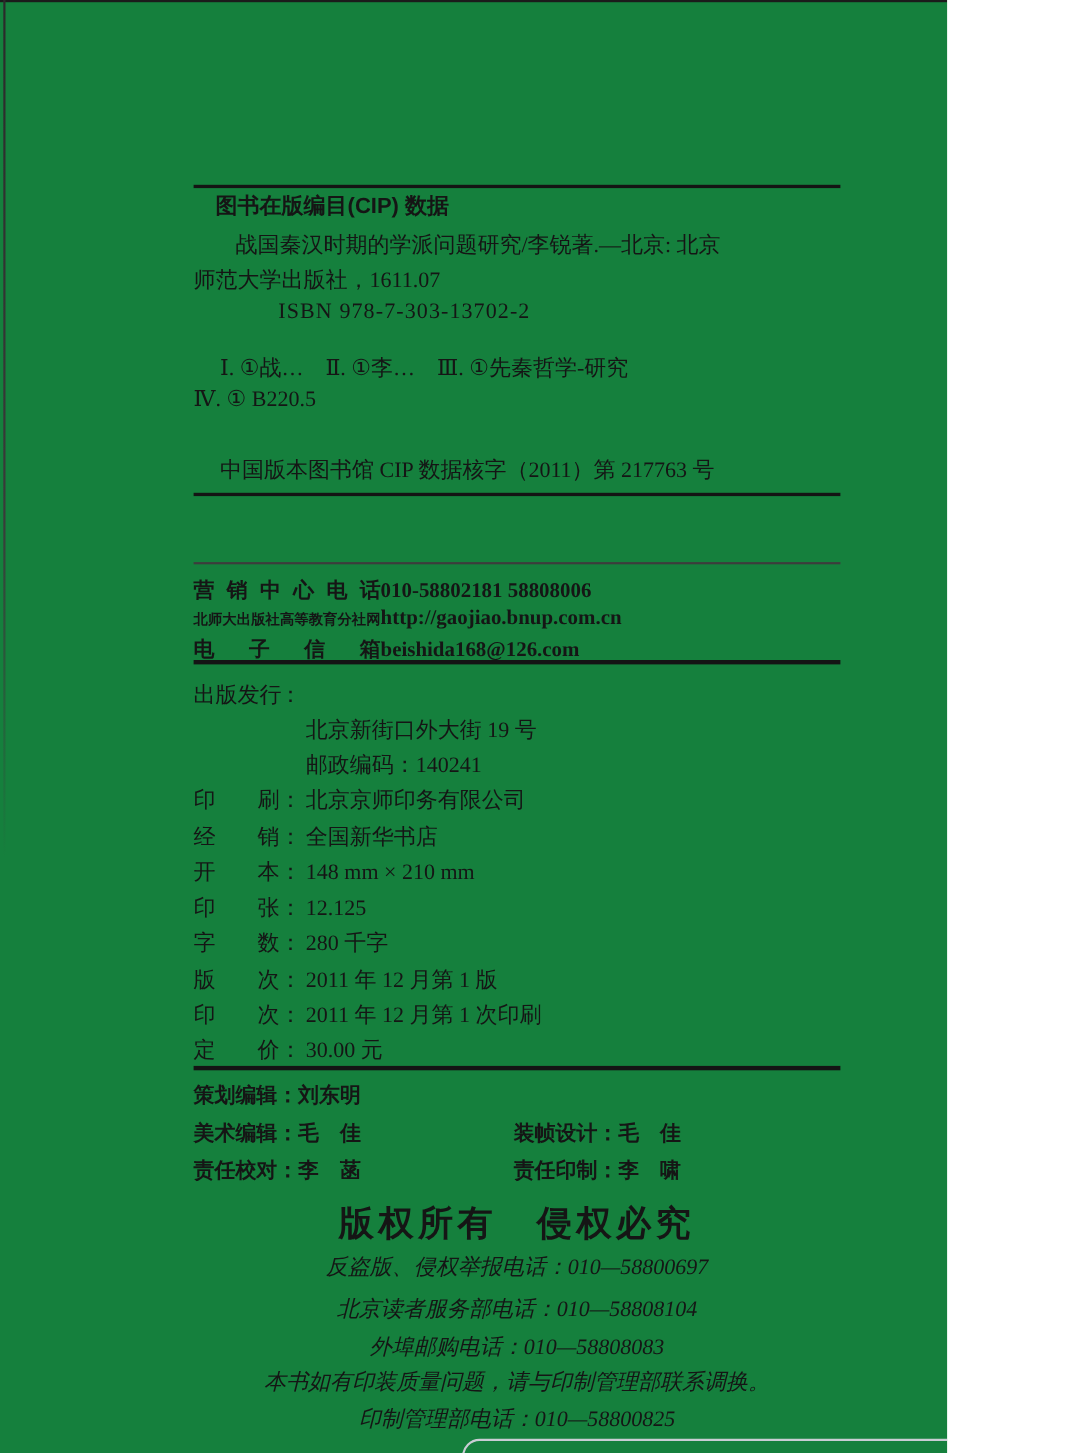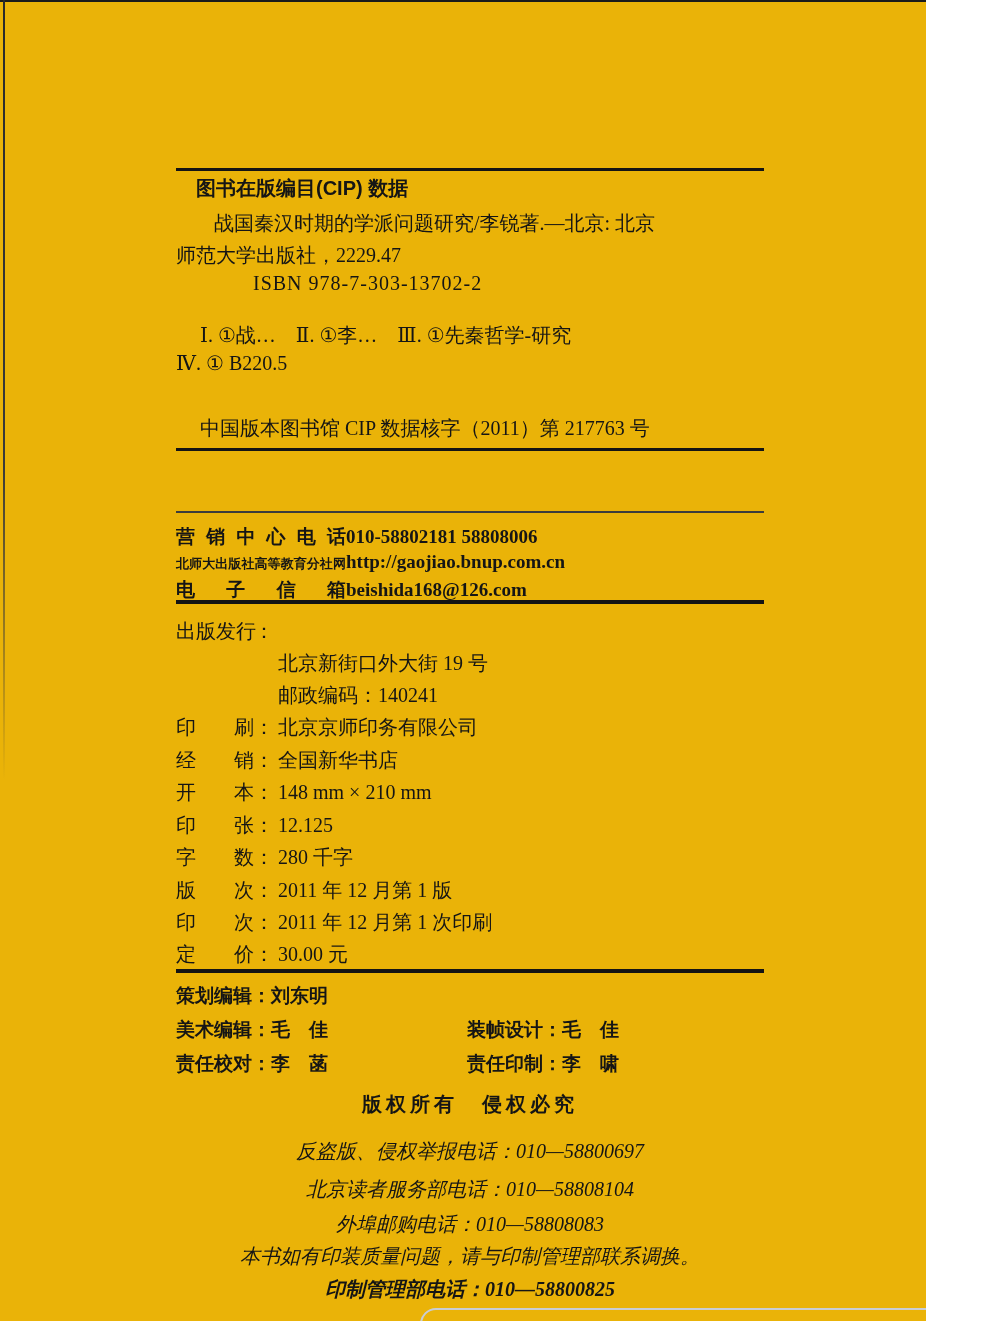--- a/index.html
+++ b/index.html
@@ -1,19 +1,19 @@
 <!DOCTYPE html>
 <html><head>
 <meta charset="utf-8">
 <style>
   html,body { margin:0; padding:0; background:#ffffff; }
   .page {
     position:relative;
-    width:926px; height:1321px;
-    background:#eab308;
+    width:861px; height:1321px;
+    background:#15803d;
     overflow:hidden;
     color:#151515;
     font-family:"Liberation Serif","DejaVu Serif",serif;
   }
   
   .edge-top { position:absolute; left:0; top:0; width:982px; height:2px; background:#1b1b1b; }
   .edge-left { position:absolute; left:3px; top:0; width:2px; height:780px;
                background:linear-gradient(to bottom,#2a2a2a 0%,#3a3a3a 60%,rgba(60,60,60,0) 100%); }
   .corner-artifact { position:absolute; left:420px; top:1308px; width:545px; height:60px;
                      border:2px solid #c9cdd4; border-radius:16px; background:transparent; }
@@ -51,21 +51,21 @@
 
 <div class="page">
 
   <div class="edge-top"></div>
   <div class="edge-left"></div>
 
   <div class="rule" style="top:168px;height:3px;"></div>
 
   <div class="t hei" style="top:176px;left:196px;font-size:20px;">图书在版编目(CIP) 数据</div>
   <div class="t serif" style="top:211px;left:214px;font-size:20px;">战国秦汉时期的学派问题研究/李锐著.—北京: 北京</div>
-  <div class="t serif" style="top:243px;left:176px;font-size:20px;">师范大学出版社，2229.47</div>
+  <div class="t serif" style="top:243px;left:176px;font-size:20px;">师范大学出版社，1611.07</div>
   <div class="t serif" style="top:271px;left:214px;font-size:20px;letter-spacing:1px;margin-left:39px;">ISBN 978-7-303-13702-2</div>
   <div class="t serif" style="top:323px;left:200px;font-size:20px;">Ⅰ. ①战…　Ⅱ. ①李…　Ⅲ. ①先秦哲学-研究</div>
   <div class="t serif" style="top:351px;left:176px;font-size:20px;">Ⅳ. ① B220.5</div>
   <div class="t serif" style="top:416px;left:200px;font-size:20px;">中国版本图书馆 CIP 数据核字（2011）第 217763 号</div>
 
   <div class="rule" style="top:448px;height:3px;"></div>
 
   <div class="rule" style="top:511px;height:2px;background:#3c3c3c;"></div>
 
   <div class="contact-row" style="top:524px;">
@@ -200,22 +200,22 @@
   </div>
   <div class="ed-row" style="top:1017px;">
     <span class="ed-left"><span>美术编辑：</span><span>毛　佳</span></span>
     <span class="ed-right"><span>装帧设计：</span><span>毛　佳</span></span>
   </div>
   <div class="ed-row" style="top:1051px;">
     <span class="ed-left"><span>责任校对：</span><span>李　菡</span></span>
     <span class="ed-right"><span>责任印制：</span><span>李　啸</span></span>
   </div>
 
-  <div class="center-line hei" style="top:1091px;font-size:20px;letter-spacing:4px;">版权所有　侵权必究</div>
+  <div class="center-line hei" style="top:1091px;font-size:32px;letter-spacing:4px;">版权所有　侵权必究</div>
   <div class="center-line kai" style="top:1138px;font-size:20px;">反盗版、侵权举报电话：010—58800697</div>
   <div class="center-line kai" style="top:1176px;font-size:20px;">北京读者服务部电话：010—58808104</div>
   <div class="center-line kai" style="top:1211px;font-size:20px;text-align:center;">外埠邮购电话：010—58808083</div>
   <div class="center-line kai" style="top:1243px;font-size:20px;">本书如有印装质量问题，请与印制管理部联系调换。</div>
-  <div class="center-line kai" style="top:1276px;font-size:20px;font-weight:bold;">印制管理部电话：010—58800825</div>
+  <div class="center-line kai" style="top:1276px;font-size:20px;">印制管理部电话：010—58800825</div>
 
   <div class="corner-artifact"></div>
 
 </div>
 
 </body></html>

